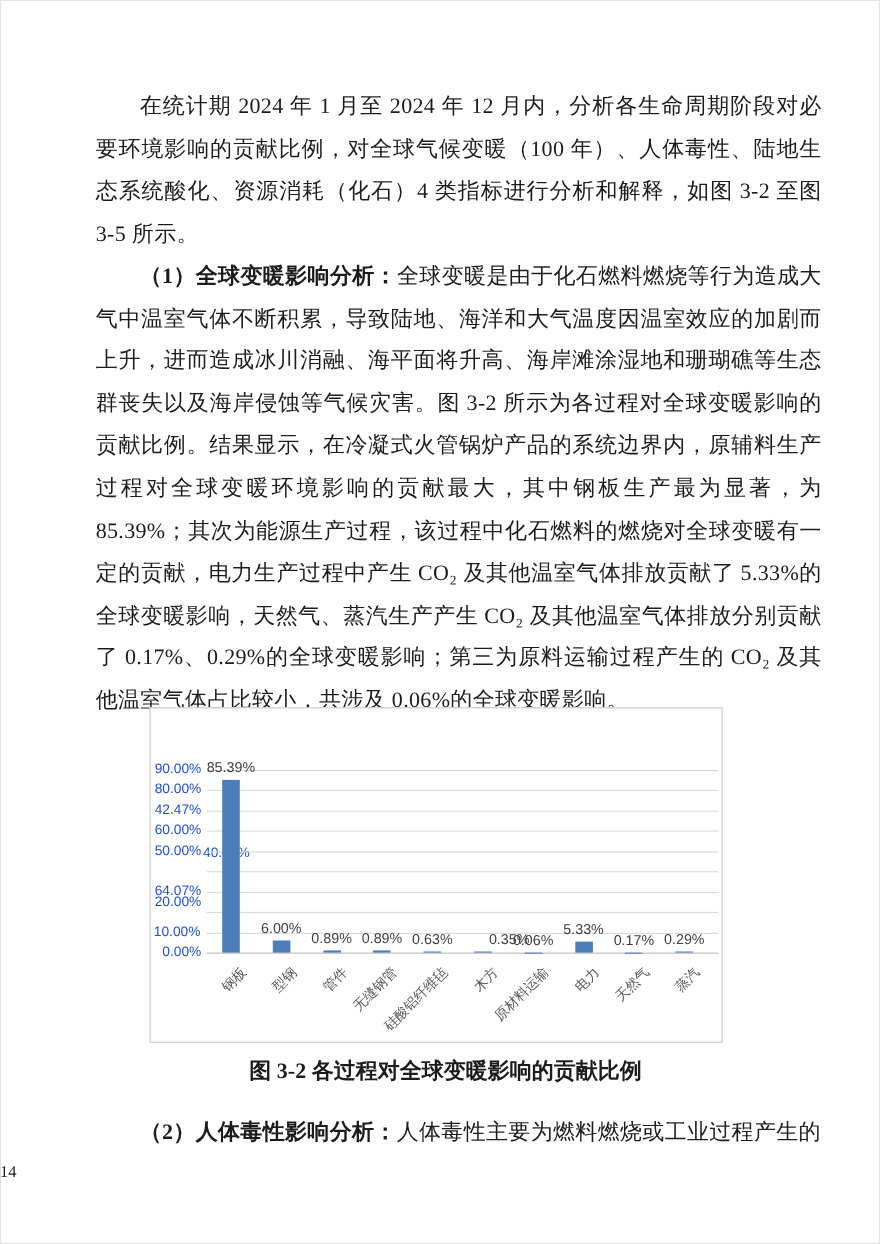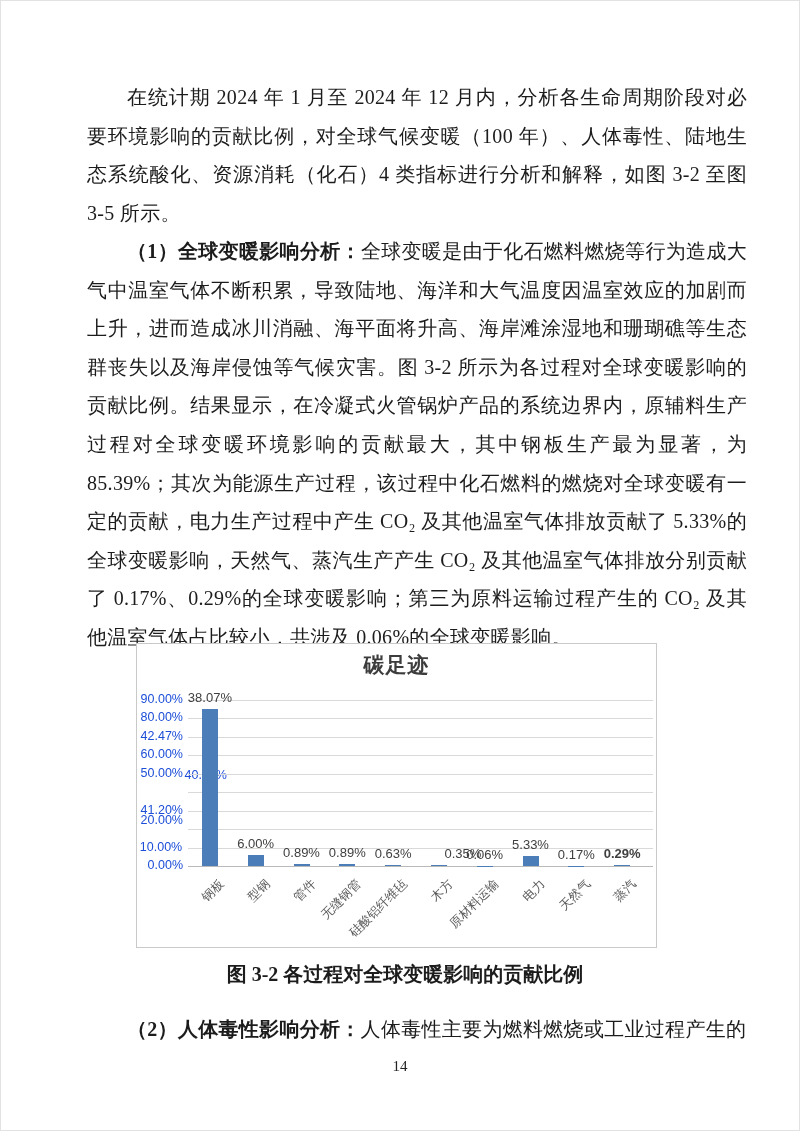--- a/index.html
+++ b/index.html
@@ -48,57 +48,56 @@
     font-family:"Liberation Sans","DejaVu Sans",sans-serif;
     font-size:12.5px;color:#595959;
   }
   .figure-caption{
     position:absolute;left:75px;top:954px;width:660px;margin:0;
     text-align:center;font-size:20px;font-weight:bold;line-height:40px;
   }
   .para-s2{top:998px;}
   .page-number{
     position:absolute;left:0;top:1058px;width:800px;margin:0;
-    text-align:center;font-size:15px;color:#222;
+    font-size:15px;color:#222;
   }
 </style>
 </head>
 <body>
 
 <div class="page-edge"></div>
 
 <p class="para para-intro">在统计期 2024 年 1 月至 2024 年 12 月内，分析各生命周期阶段对必要环境影响的贡献比例，对全球气候变暖（100 年）、人体毒性、陆地生态系统酸化、资源消耗（化石）4 类指标进行分析和解释，如图 3-2 至图 3-5 所示。</p>
 
 <p class="para para-s1"><span class="lead">（1）全球变暖影响分析：</span><span>全球变暖是由于化石燃料燃烧等行为造成大气中温室气体不断积累，导致陆地、海洋和大气温度因温室效应的加剧而上升，进而造成冰川消融、海平面将升高、海岸滩涂湿地和珊瑚礁等生态群丧失以及海岸侵蚀等气候灾害。图 3-2 所示为各过程对全球变暖影响的贡献比例。结果显示，在冷凝式火管锅炉产品的系统边界内，原辅料生产过程对全球变暖环境影响的贡献最大，其中钢板生产最为显著，为 85.39%；其次为能源生产过程，该过程中化石燃料的燃烧对全球变暖有一定的贡献，电力生产过程中产生 CO₂ 及其他温室气体排放贡献了 5.33%的全球变暖影响，天然气、蒸汽生产产生 CO₂ 及其他温室气体排放分别贡献了 0.17%、0.29%的全球变暖影响；第三为原料运输过程产生的 CO₂ 及其他温室气体占比较小，共涉及 0.06%的全球变暖影响。</span></p>
 
 <div class="chart-frame">
-  <div class="chart-title">碳足迹</div>
   <div id="chart-canvas"></div>
 <div class="gridline baseline" style="left: 51px; width: 465px; top: 222px;"></div>
     <div class="ytick" style="top: 214px;">0.00%</div>
     <div class="gridline" style="left: 51px; width: 465px; top: 203.556px;"></div>
     <div class="ytick" style="top: 195.556px; text-align: center;">10.00%</div>
     <div class="gridline" style="left: 51px; width: 465px; top: 185.111px;"></div>
     <div class="ytick" style="top: 169px;">20.00%</div>
     <div class="gridline" style="left: 51px; width: 465px; top: 166.667px;"></div>
-    <div class="ytick" style="top: 158.667px;">41.20%</div>
+    <div class="ytick" style="top: 158.667px;">64.07%</div>
     <div class="gridline" style="left: 51px; width: 465px; top: 148.222px;"></div>
     <div class="ytick" style="top: 124px; margin-left: 44px;">40.00%</div>
     <div class="gridline" style="left: 51px; width: 465px; top: 129.778px;"></div>
     <div class="ytick" style="top: 121.778px;">50.00%</div>
     <div class="gridline" style="left: 51px; width: 465px; top: 111.333px;"></div>
     <div class="ytick" style="top: 103.333px;">60.00%</div>
     <div class="gridline" style="left: 51px; width: 465px; top: 92.8889px;"></div>
     <div class="ytick" style="top: 84.8889px;">42.47%</div>
     <div class="gridline" style="left: 51px; width: 465px; top: 74.4444px;"></div>
     <div class="ytick" style="top: 66.4444px;">80.00%</div>
     <div class="gridline" style="left: 51px; width: 465px; top: 56px;"></div>
     <div class="ytick" style="top: 48px;">90.00%</div>
     <div class="bar" style="left: 64.9px; width: 16px; top: 64.5029px; height: 157.497px; background: rgb(75, 125, 185);"></div>
-    <div class="vlabel" style="left: 37.9px; top: 45.5029px;">38.07%</div>
+    <div class="vlabel" style="left: 37.9px; top: 45.5029px;">85.39%</div>
     <div class="clabel" style="right: 440.1px; top: 232px;">钢板</div>
     <div class="bar" style="left: 110.7px; width: 16px; top: 210.933px; height: 11.0667px; background: rgb(75, 125, 185);"></div>
     <div class="vlabel" style="left: 83.7px; top: 191.933px;">6.00%</div>
     <div class="clabel" style="right: 394.3px; top: 232px;">型钢</div>
     <div class="bar" style="left: 156.5px; width: 16px; top: 220.358px; height: 1.64156px; background: rgb(75, 125, 185);"></div>
     <div class="vlabel" style="left: 129.5px; top: 201.358px;">0.89%</div>
     <div class="clabel" style="right: 348.5px; top: 232px;">管件</div>
     <div class="bar" style="left: 202.3px; width: 16px; top: 220.358px; height: 1.64156px; background: rgb(75, 125, 185);"></div>
     <div class="vlabel" style="left: 175.3px; top: 201.358px;">0.89%</div>
     <div class="clabel" style="right: 302.7px; top: 232px;">无缝钢管</div>
@@ -111,21 +110,21 @@
     <div class="bar" style="left: 339.7px; width: 16px; top: 221.889px; height: 0.110667px; background: rgb(75, 125, 185);"></div>
     <div class="vlabel" style="left: 312.7px; top: 202.889px;">0.06%</div>
     <div class="clabel" style="right: 165.3px; top: 232px;">原材料运输</div>
     <div class="bar" style="left: 385.5px; width: 16px; top: 212.169px; height: 9.83089px; background: rgb(75, 125, 185);"></div>
     <div class="vlabel" style="left: 358.5px; top: 193.169px;">5.33%</div>
     <div class="clabel" style="right: 119.5px; top: 232px;">电力</div>
     <div class="bar" style="left: 431.3px; width: 16px; top: 221.686px; height: 0.313556px; background: rgb(75, 125, 185);"></div>
     <div class="vlabel" style="left: 404.3px; top: 202.686px;">0.17%</div>
     <div class="clabel" style="right: 73.7px; top: 232px;">天然气</div>
     <div class="bar" style="left: 477.1px; width: 16px; top: 221.465px; height: 0.534889px; background: rgb(75, 125, 185);"></div>
-    <div class="vlabel" style="left: 450.1px; top: 202.465px; font-weight: bold;">0.29%</div>
+    <div class="vlabel" style="left: 450.1px; top: 202.465px;">0.29%</div>
     <div class="clabel" style="right: 27.9px; top: 232px;">蒸汽</div>
   </div>
 
 <p class="figure-caption">图 3-2 各过程对全球变暖影响的贡献比例</p>
 
 <p class="para para-s2"><span class="lead">（2）人体毒性影响分析：</span><span>人体毒性主要为燃料燃烧或工业过程产生的</span></p>
 
 <p class="page-number">14</p>
 
 </body></html>

